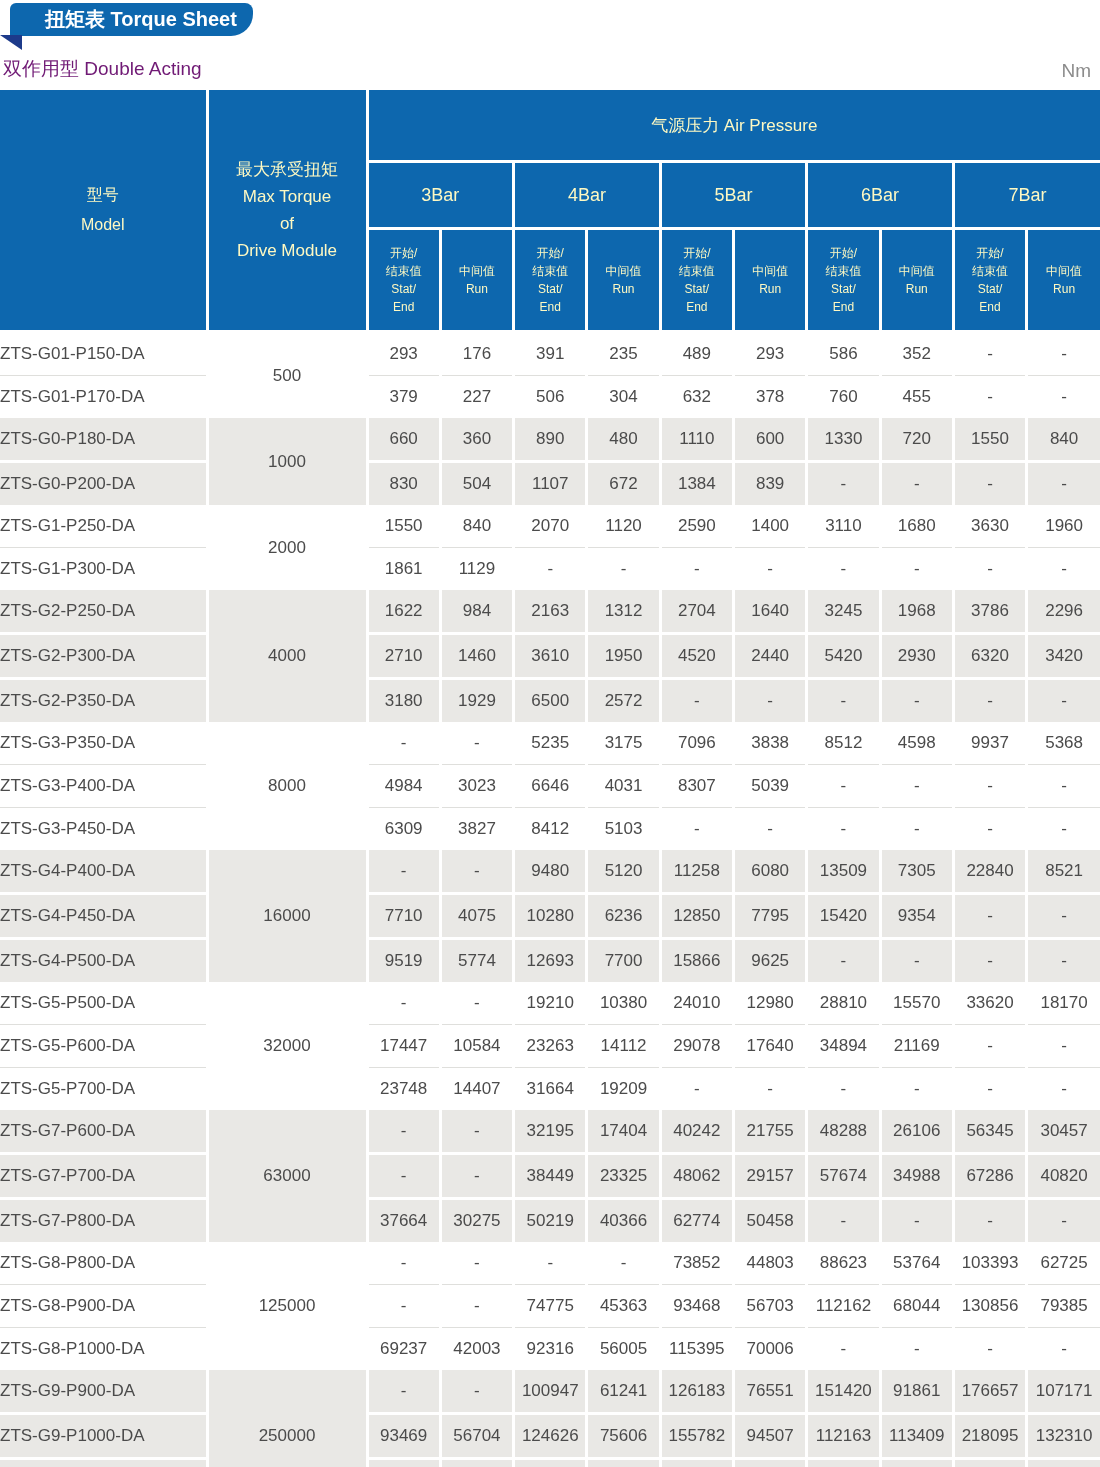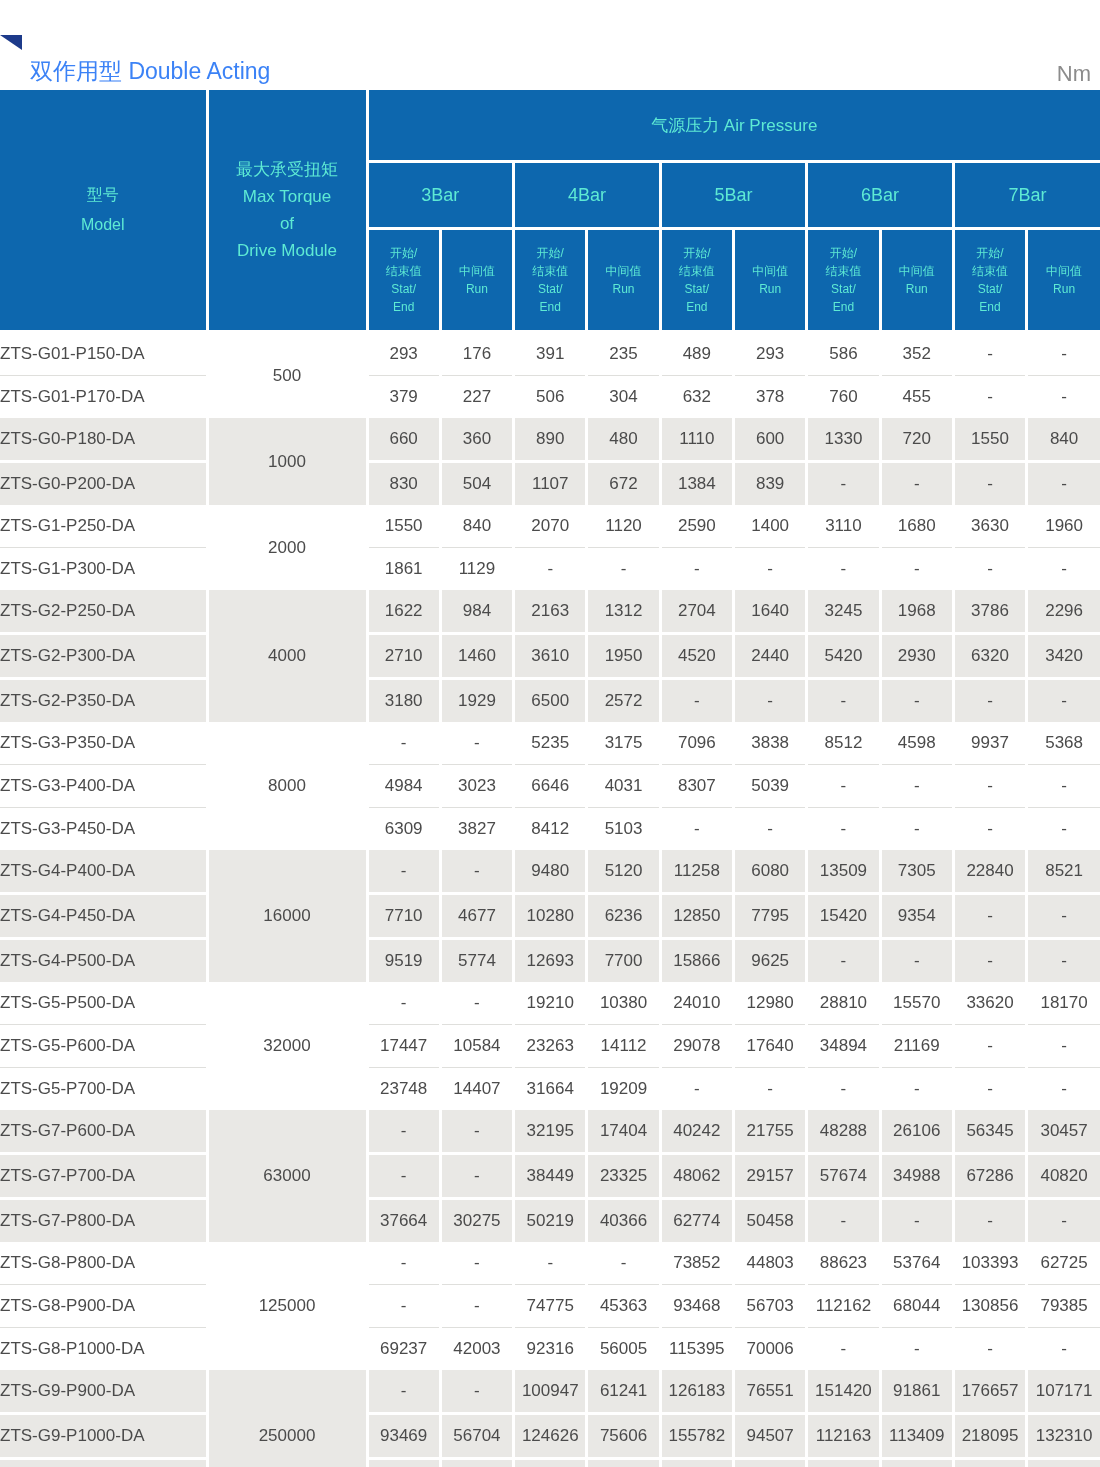--- a/index.html
+++ b/index.html
@@ -16,31 +16,31 @@
   }
   .fold {
     position:absolute; left:0; top:35px; width:22px; height:15px;
     background:#1d3a8a;
     clip-path:polygon(0 0, 100% 0, 100% 100%);
   }
   .subtitle-row {
     position:absolute; left:3px; top:56px; width:1094px;
     display:flex; justify-content:space-between; align-items:flex-end;
   }
-  .subtitle { font-size:23px; color:#3b82f6;margin-left:27px; }
-  .unit { font-size:22px; color:#8c8c8c; padding-right:6px; }
+  .subtitle { font-size:19px; color:#701a75; }
+  .unit { font-size:19px; color:#8c8c8c; padding-right:6px; }
 
   
   table.torque {
     position:absolute; left:0; top:90px; width:1100px;
     border-collapse:collapse; table-layout:fixed;
   }
   table.torque th, table.torque td { padding:0; }
   thead th {
-    background:#0d67ae; color:#5eead4; font-weight:normal;
+    background:#0d67ae; color:#fef9c3; font-weight:normal;
     border:3px solid #ffffff; vertical-align:middle;
     white-space:pre-line;
     margin-top:10px;
   }
   thead tr:first-child th { border-top:none; }
   thead th:first-child { border-left:none; }
   thead th.last { border-right:none; }
   th.h-air  { height:70px; font-size:17px; }
   th.h-bar  { height:64px; font-size:18px; }
   th.h-sub  { height:100px; font-size:12px; line-height:1.5; }
@@ -57,20 +57,23 @@
   tr.gray td { background:#e9e8e5; }
   tr.white td { background:#ffffff; }
   tr.gray.inner td { border-top:3px solid #ffffff; }
   tr.white.inner td { border-top:1px solid #dfdfdc; }
 </style>
 </head>
 <body>
 
 <div class="page">
 
+  <div class="badge">
+    <span>扭矩表 Torque Sheet</span>
+  </div>
   <div class="fold"></div>
 
   <div class="subtitle-row">
     <span class="subtitle">双作用型 Double Acting</span>
     <span class="unit">Nm</span>
   </div>
 
   <table class="torque">
     <colgroup>
       <col style="width:207px">
@@ -308,21 +311,21 @@
           <td>11258</td>
           <td>6080</td>
           <td>13509</td>
           <td>7305</td>
           <td>22840</td>
           <td>8521</td>
         </tr>
         <tr class="gray inner">
           <td class="model">ZTS-G4-P450-DA</td>
           <td>7710</td>
-          <td>4677</td>
+          <td>4075</td>
           <td>10280</td>
           <td>6236</td>
           <td>12850</td>
           <td>7795</td>
           <td>15420</td>
           <td>9354</td>
           <td>-</td>
           <td>-</td>
         </tr>
         <tr class="gray inner">

